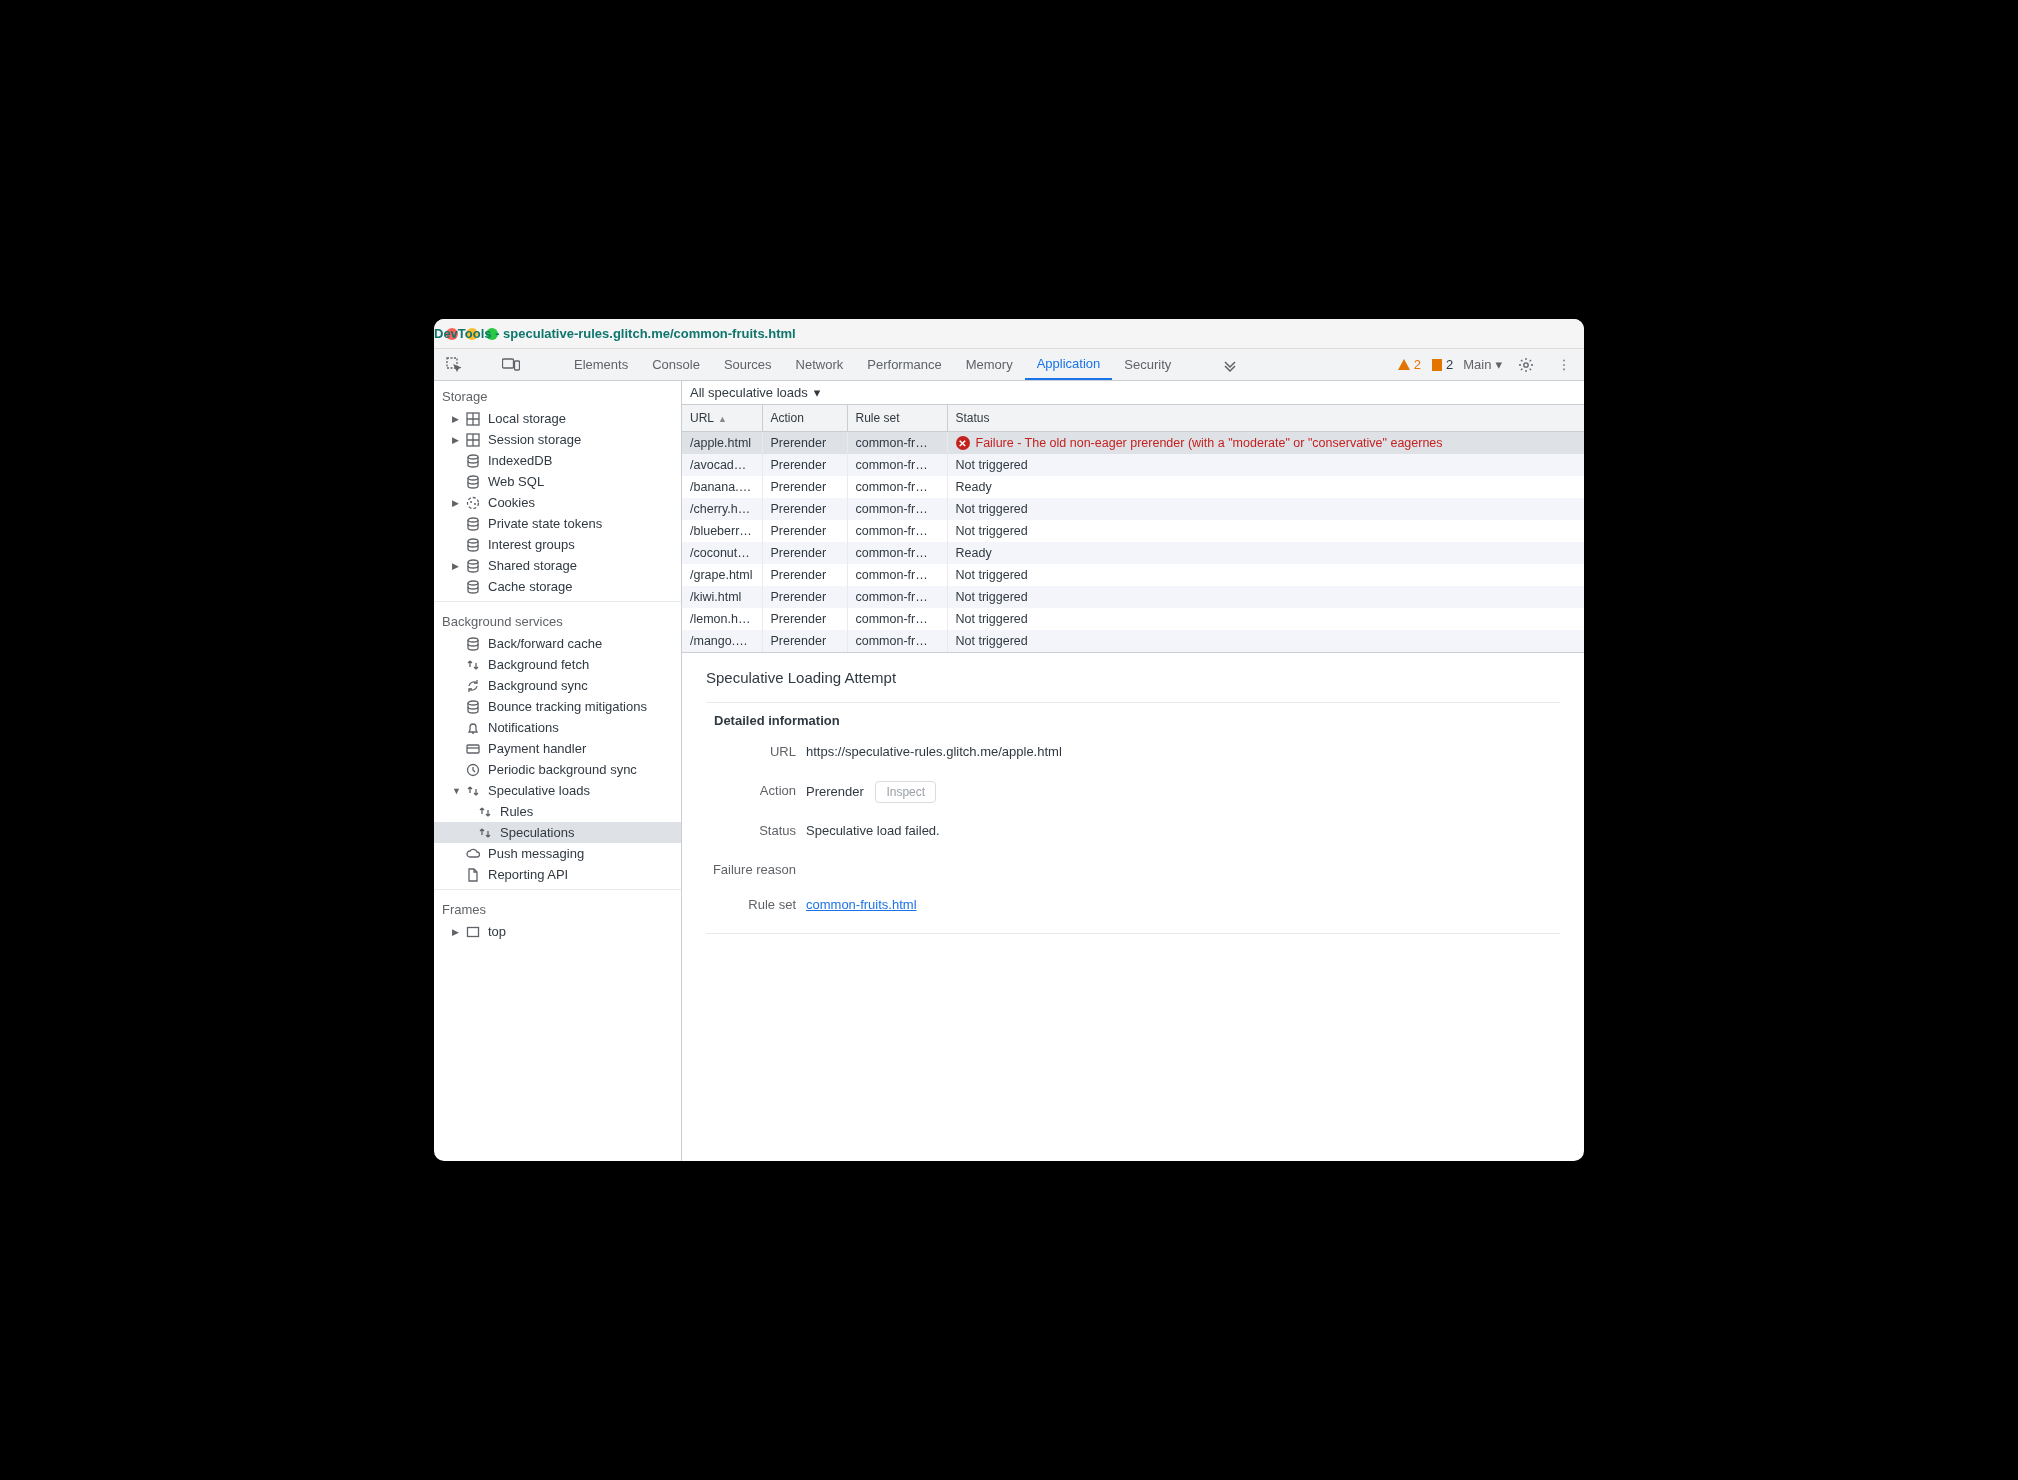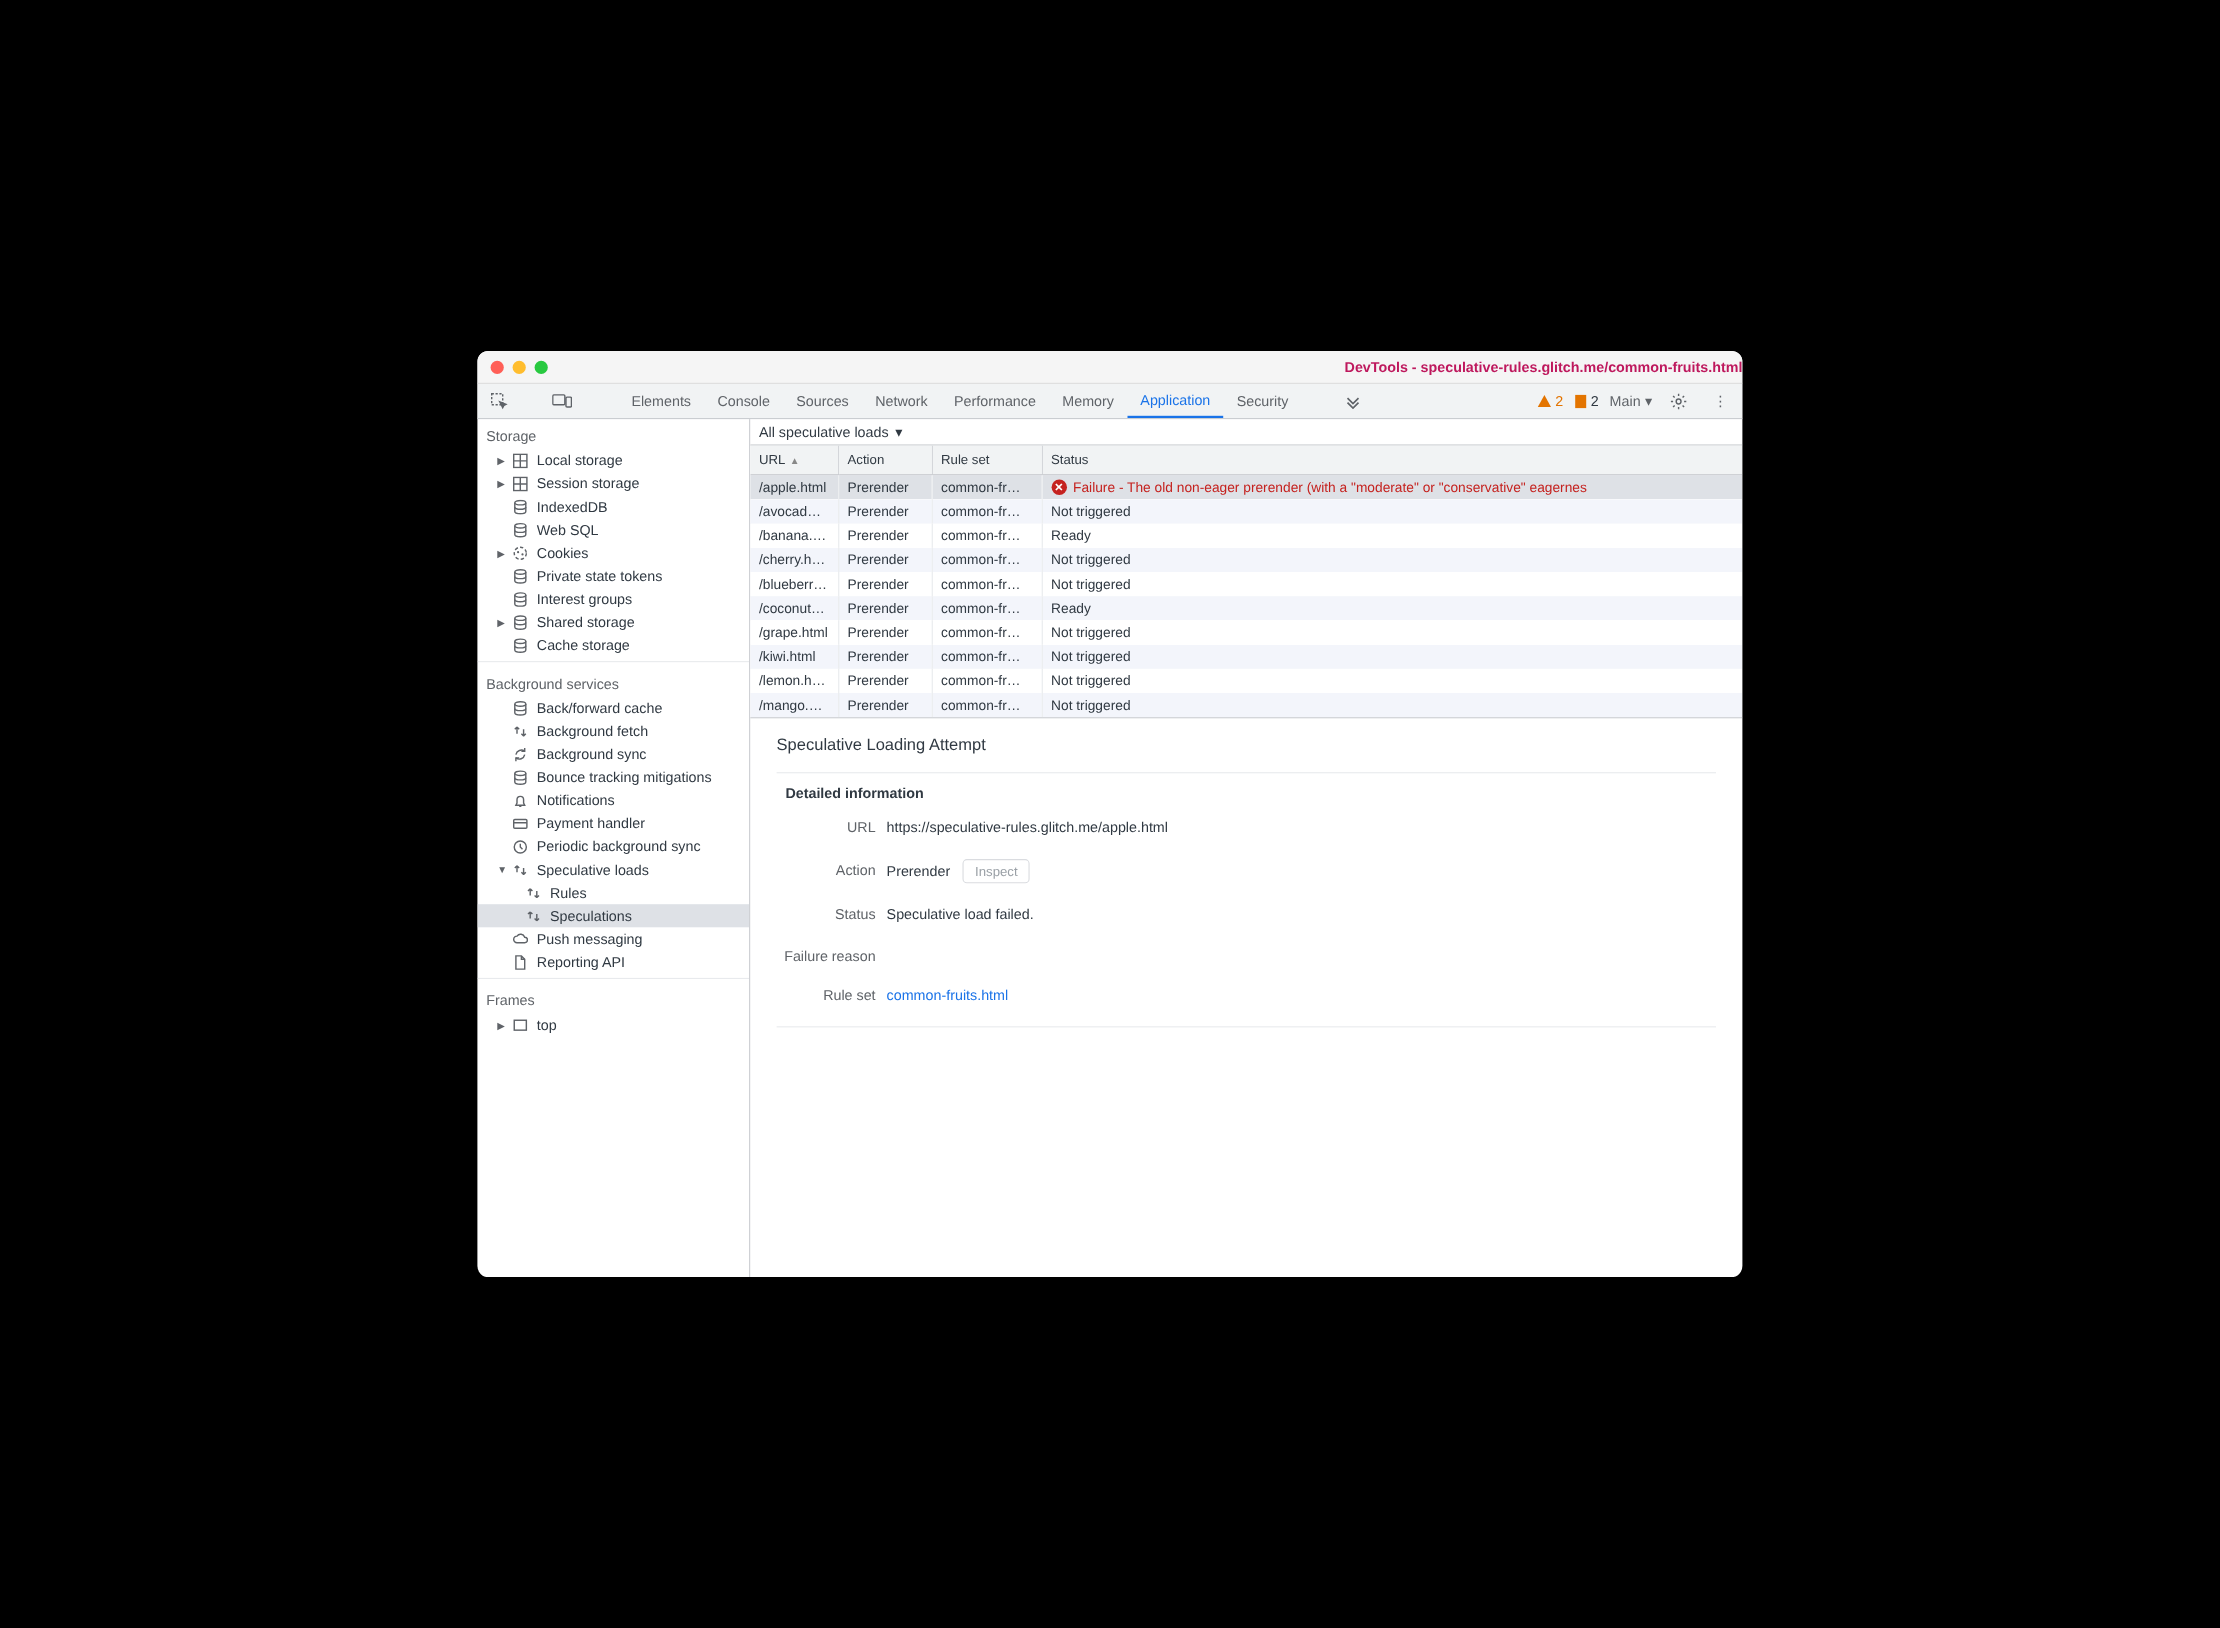--- a/index.html
+++ b/index.html
@@ -27,21 +27,21 @@
   display: flex;
   align-items: center;
   position: relative;
   border-bottom: 1px solid #ddd;
 }
 .traffic-lights { display: flex; gap: 8px; padding-left: 12px; }
 .light { width: 12px; height: 12px; border-radius: 50%; }
 .light.red { background: #ff5f57; }
 .light.yellow { background: #ffbd2e; }
 .light.green { background: #28c940; }
-.title { position: absolute; left: 0; right: 0; text-align: right; font-size: 13px; font-weight: 600; color: #be185d; pointer-events: none; }
+.title { position: absolute; left: 0; right: 0; text-align: left; font-size: 13px; font-weight: 600; color: #0f766e; pointer-events: none; }
 .toolbar {
   background: #f1f3f4;
   height: 32px;
   display: flex;
   align-items: center;
   border-bottom: 1px solid #cacdd1;
   padding: 0 6px;
   gap: 29px;
 }
 .tool-icon { width: 28px; display: flex; align-items: center; justify-content: center; color: #5f6368; cursor: pointer; height: 100%; }
@@ -88,21 +88,21 @@
 .status-error { color: #c5221f; display: flex; align-items: center; gap: 6px; }
 .error-icon { width: 14px; height: 14px; border-radius: 50%; background: #c5221f; color: #fff; display: inline-flex; align-items: center; justify-content: center; font-size: 10px; font-weight: bold; flex-shrink: 0; }
 .detail-panel { padding: 16px 24px; overflow-y: auto; flex: 1; }
 .detail-title { font-size: 15px; margin-bottom: 16px; }
 .detail-section { border-top: 1px solid #e8eaed; border-bottom: 1px solid #e8eaed; padding-top: 10px; margin-bottom: 18px; }
 .detail-section-title { font-weight: 600; font-size: 13px; margin-bottom: 14px; padding-left: 8px; }
 .detail-row { display: flex; margin-bottom: 18px; align-items: flex-start; }
 .detail-label { width: 100px; text-align: right; color: #5f6368; font-size: 13px; padding-right: 10px; flex-shrink: 0; padding-top: 2px; }
 .detail-value { flex: 1; font-size: 13px; line-height: 1.6; }
 .inspect-btn { border: 1px solid #dadce0; background: #fff; color: #9aa0a6; padding: 3px 10px; border-radius: 4px; font-size: 12px; margin-left: 8px; cursor: pointer; }
-.link { color: #1a73e8; cursor: pointer; }
+.link { color: #1a73e8; text-decoration: underline; cursor: pointer; }
 .hr { border-top: 1px solid #e8eaed; margin: 4px 0; }
 svg { display: block; }
 </style>
 </head>
 <body>
 
 <div class="window">
   <div class="titlebar">
     <div class="traffic-lights">
       <div class="light red"></div>

